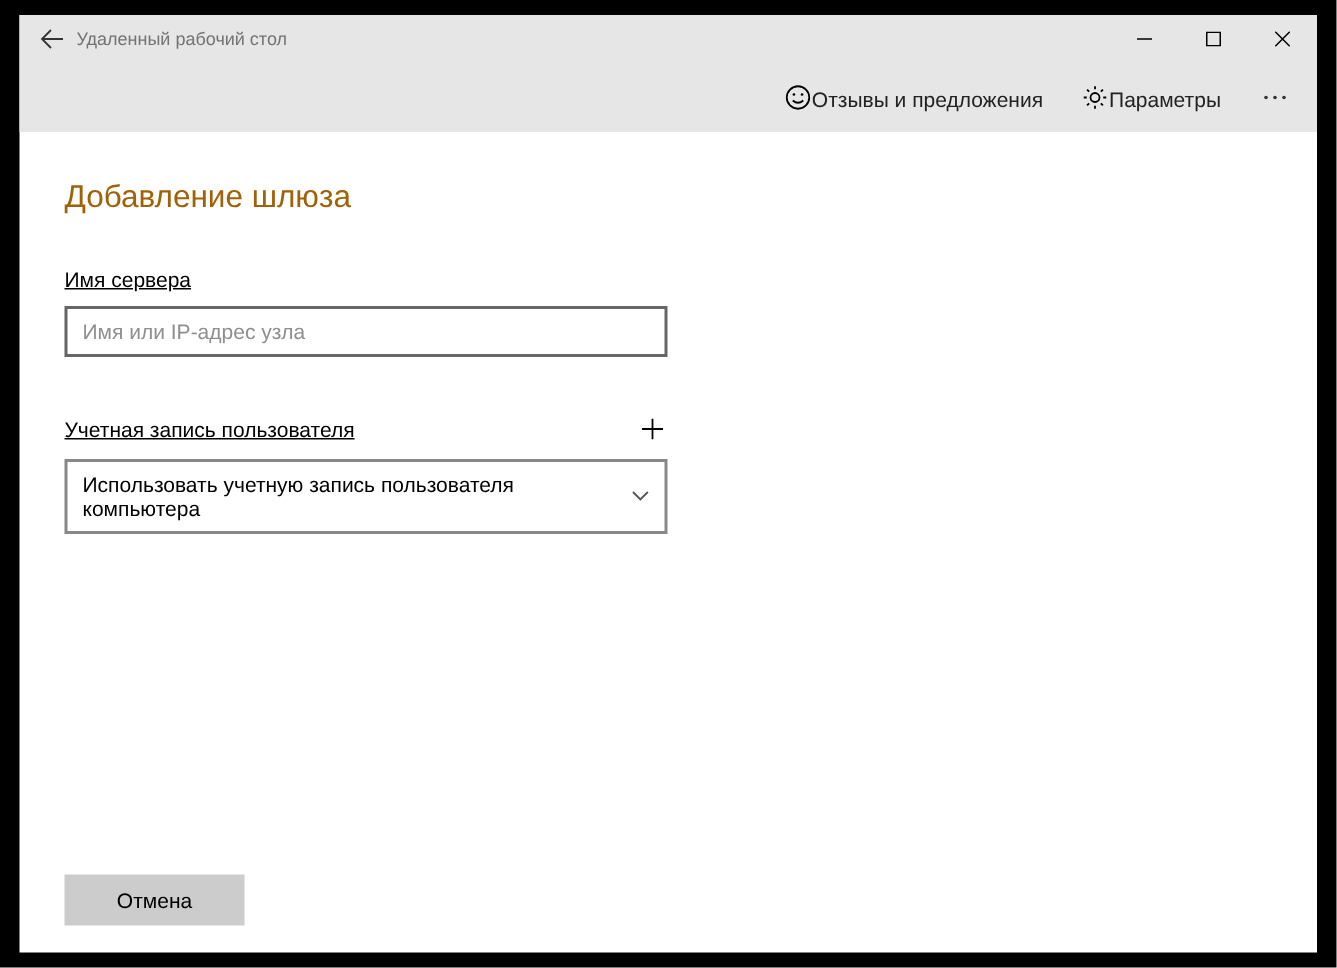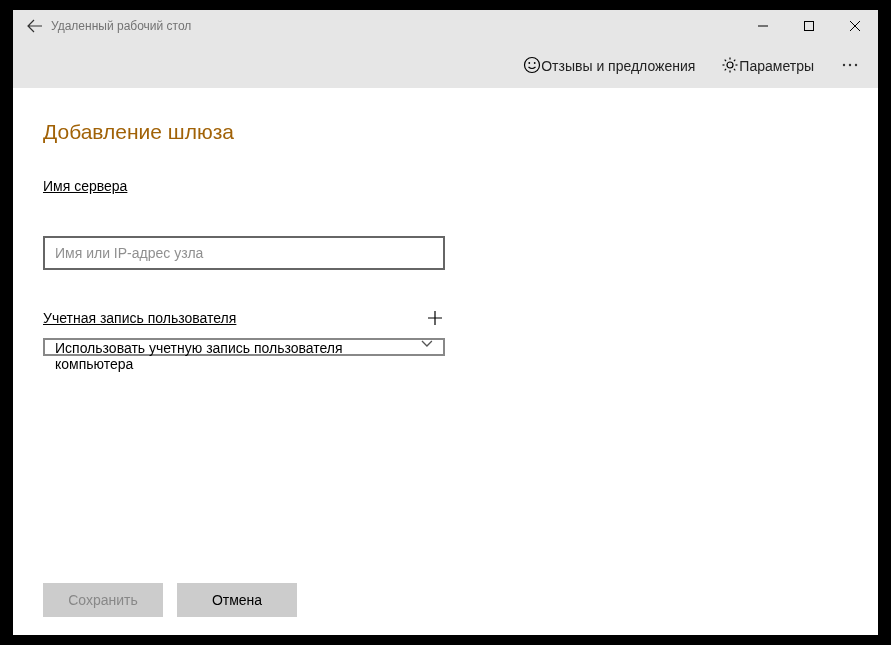--- a/index.html
+++ b/index.html
@@ -102,21 +102,20 @@
       text-decoration: underline;
     }
     .text-input {
       width: 402px;
       height: 34px;
       border: 2px solid #666;
       padding: 0 10px;
       font-size: 14px;
       outline: none;
       color: #000;
-      margin-top: 32px;
     }
     .text-input::placeholder {
       color: #8f8f8f;
     }
     .account-header {
       display: flex;
       align-items: center;
       width: 402px;
       margin-top: 38px;
       margin-bottom: 10px;
@@ -128,24 +127,24 @@
       margin-left: auto;
       width: 20px;
       height: 20px;
       display: flex;
       align-items: center;
       justify-content: center;
       cursor: pointer;
     }
     .dropdown {
       width: 402px;
-      height: 18px;
+      height: 50px;
       border: 2px solid #888;
       display: flex;
-      align-items: flex-start;
+      align-items: center;
       padding: 0 10px;
       font-size: 14px;
       color: #000;
       cursor: pointer;
       position: relative;
     }
     .dropdown-chevron {
       margin-left: auto;
     }
     .footer {
@@ -250,18 +249,17 @@
     </div>
 
     <div class="dropdown">
       <span>Использовать учетную запись пользователя компьютера</span>
       <svg class="dropdown-chevron" width="12" height="8" viewBox="0 0 12 8">
         <path d="M1 1 L6 6 L11 1" stroke="#555" stroke-width="1.3" fill="none"></path>
       </svg>
     </div>
 
     <div class="footer">
-      <button class="btn" disabled="">Сохранить</button>
       <button class="btn">Отмена</button>
     </div>
   </div>
 
 </div>
 
 </body></html>

